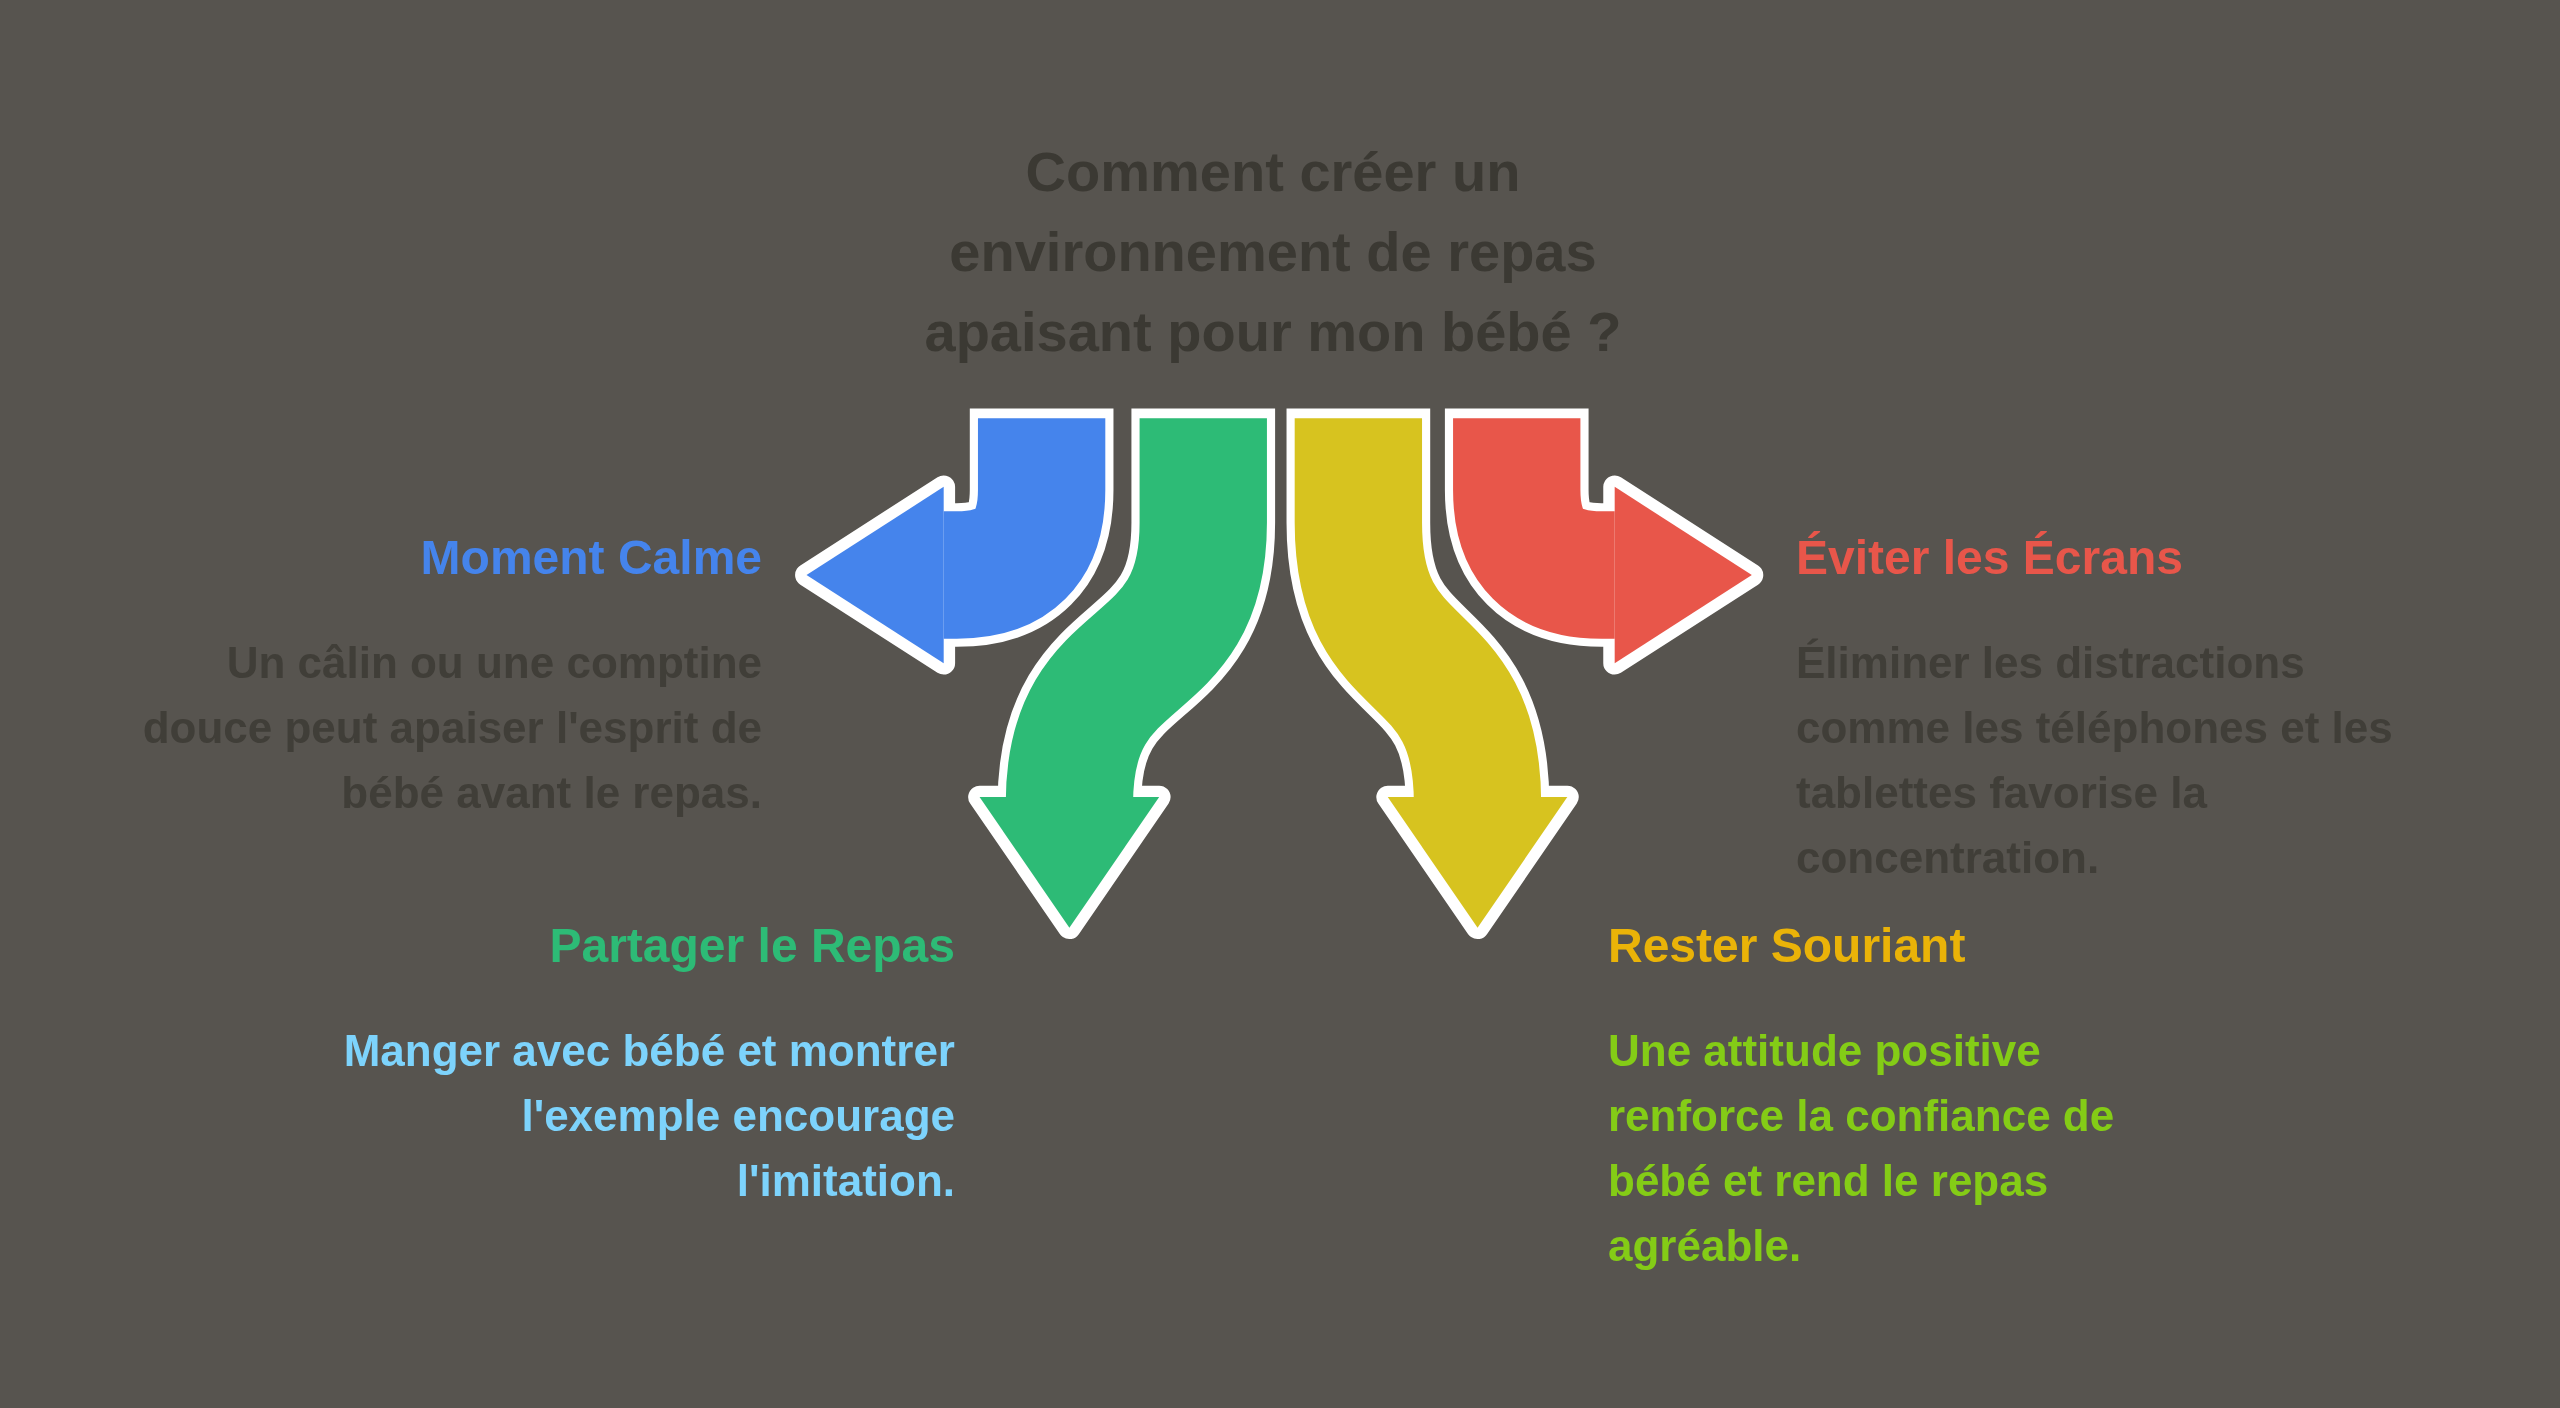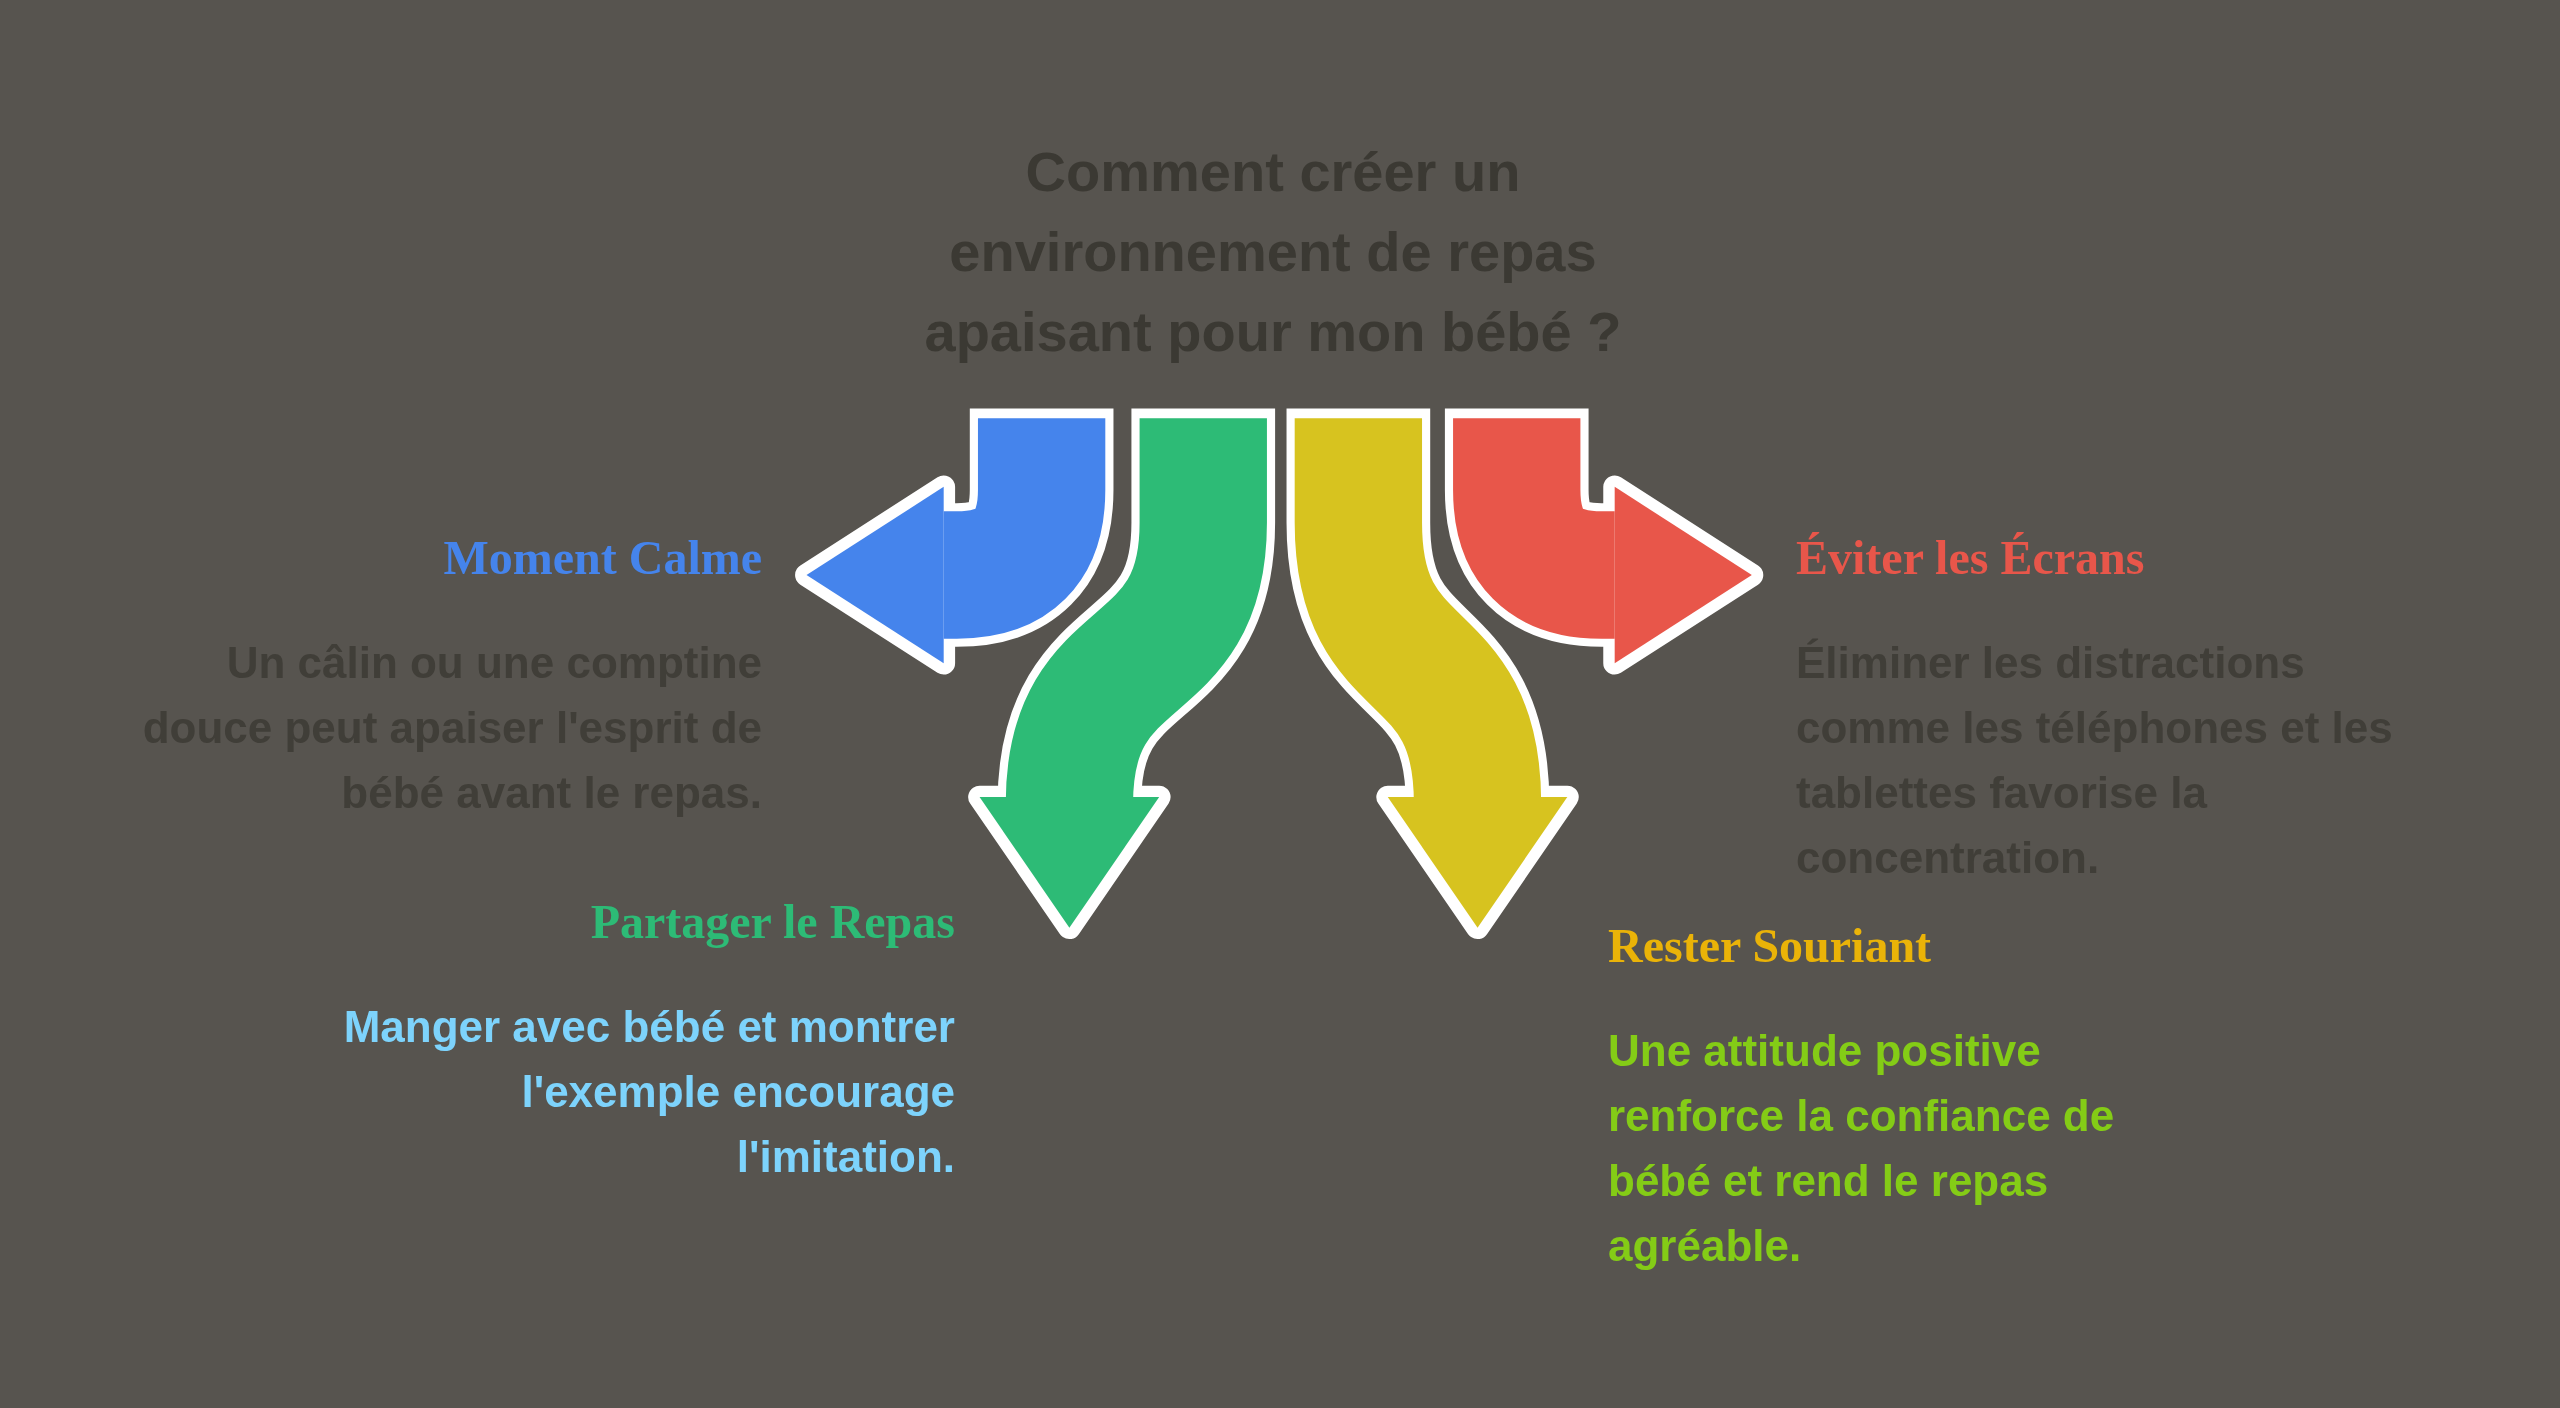--- a/index.html
+++ b/index.html
@@ -33,34 +33,33 @@
     height:1408px;
   }
   .block{
     position:absolute;
   }
   .block h2{
     margin:0 0 42px 0;
     font-size:48px;
     line-height:60px;
     font-weight:700;
-    font-family:Liberation Serif, serif;
   }
   .block p{
     margin:0;
     font-size:44px;
     line-height:65px;
     font-weight:700;
     white-space:pre-line;
   }
   .block.align-right{ text-align:right; }
   .block.align-left{ text-align:left; }
   .pos-moment{ top:528px; right:1798px; }
   .pos-eviter{ top:528px; left:1796px; }
-  .pos-partager{ top:892px; right:1605px; }
+  .pos-partager{ top:916px; right:1605px; }
   .pos-rester{ top:916px; left:1608px; }
 </style>
 </head>
 <body>
 
 <div class="canvas" style="background-color: rgb(87, 84, 79);">
 
   <h1 class="title" style="color: rgb(59, 57, 51);">Comment créer un
 environnement de repas
 apaisant pour mon bébé ?</h1>

